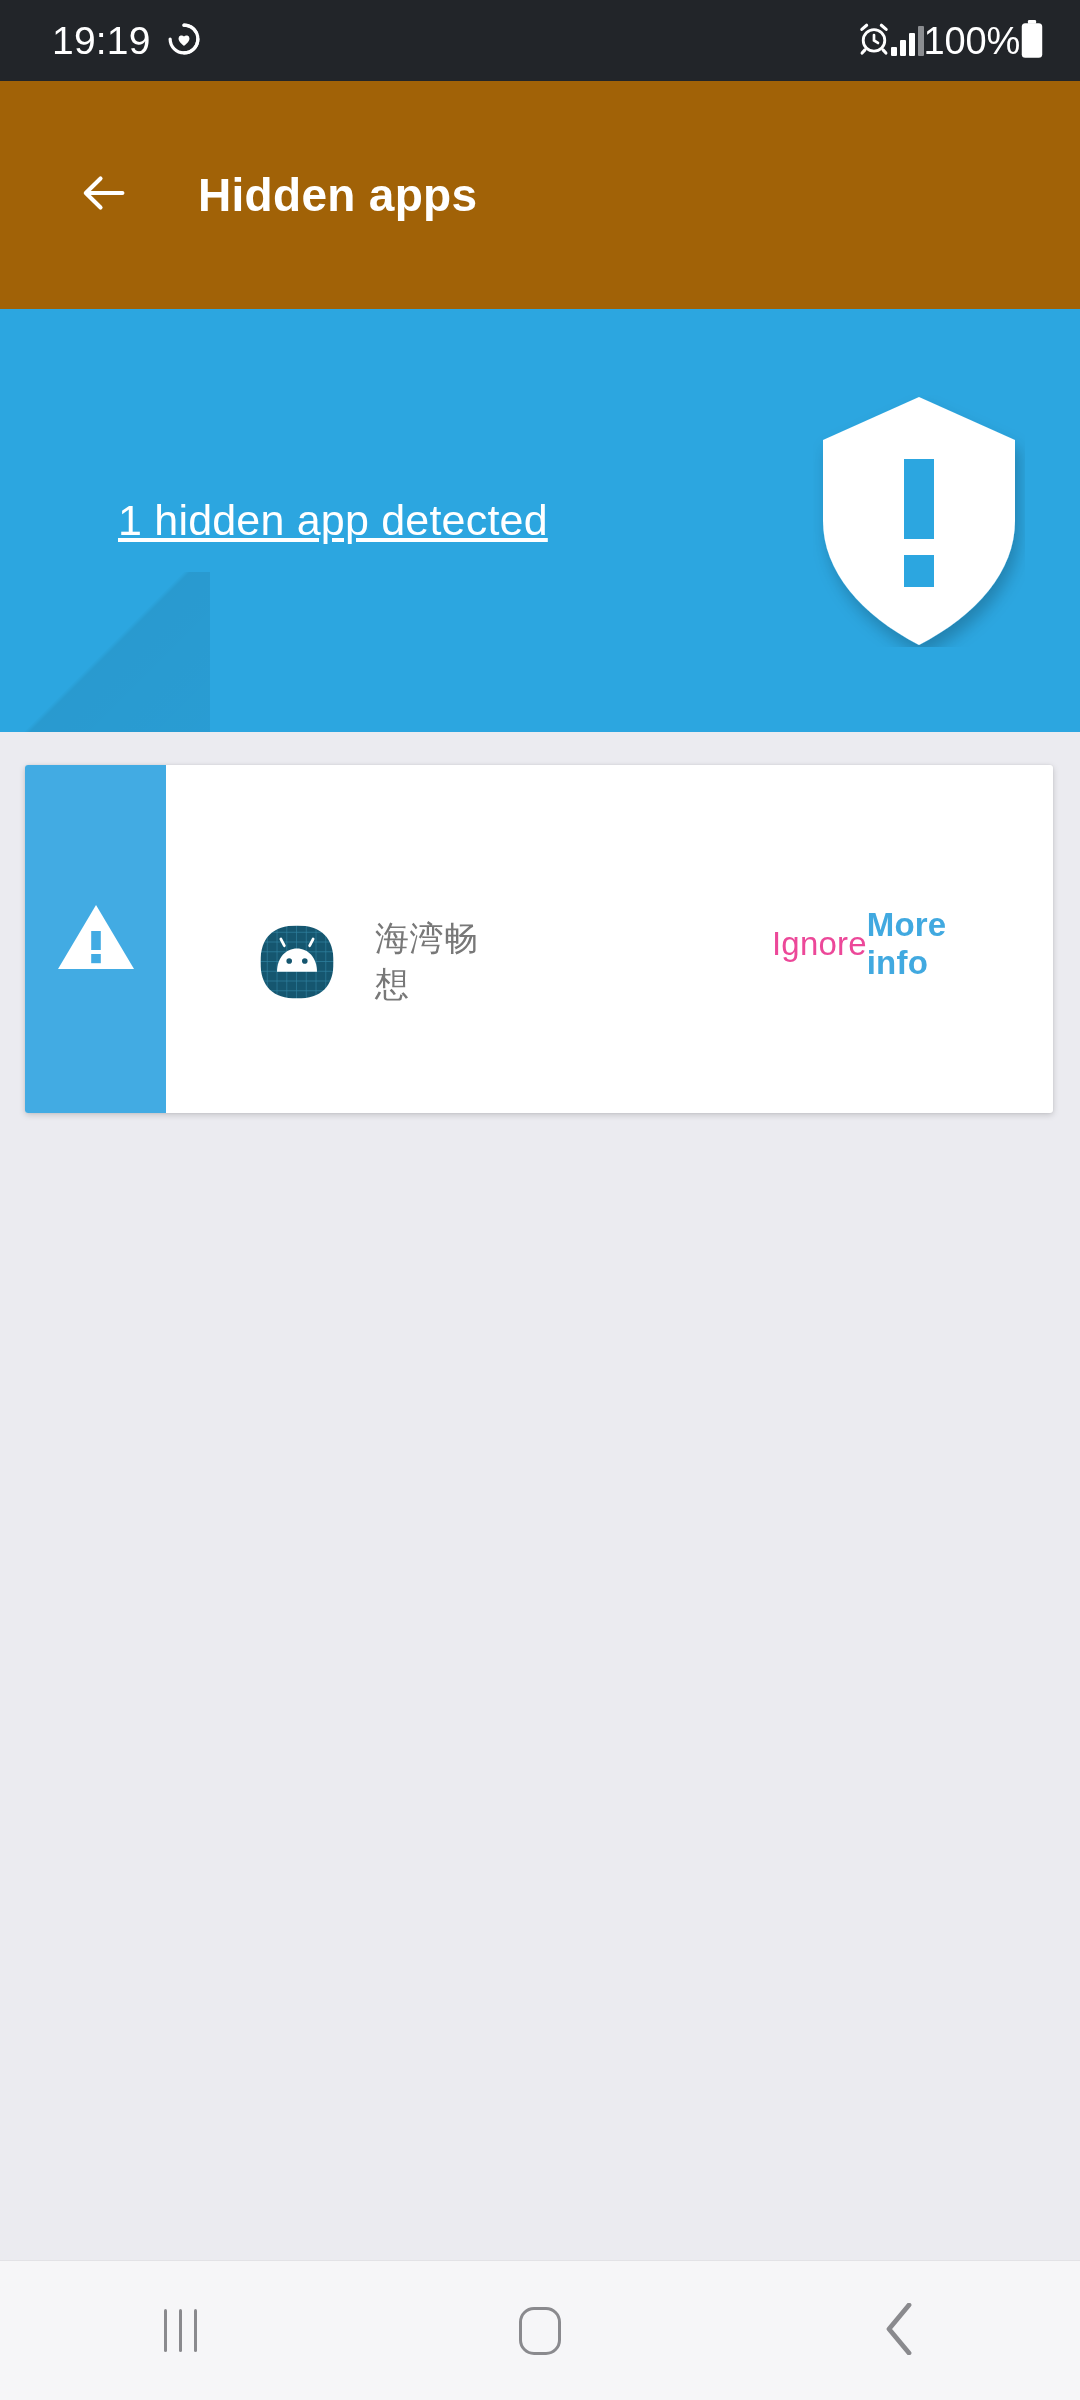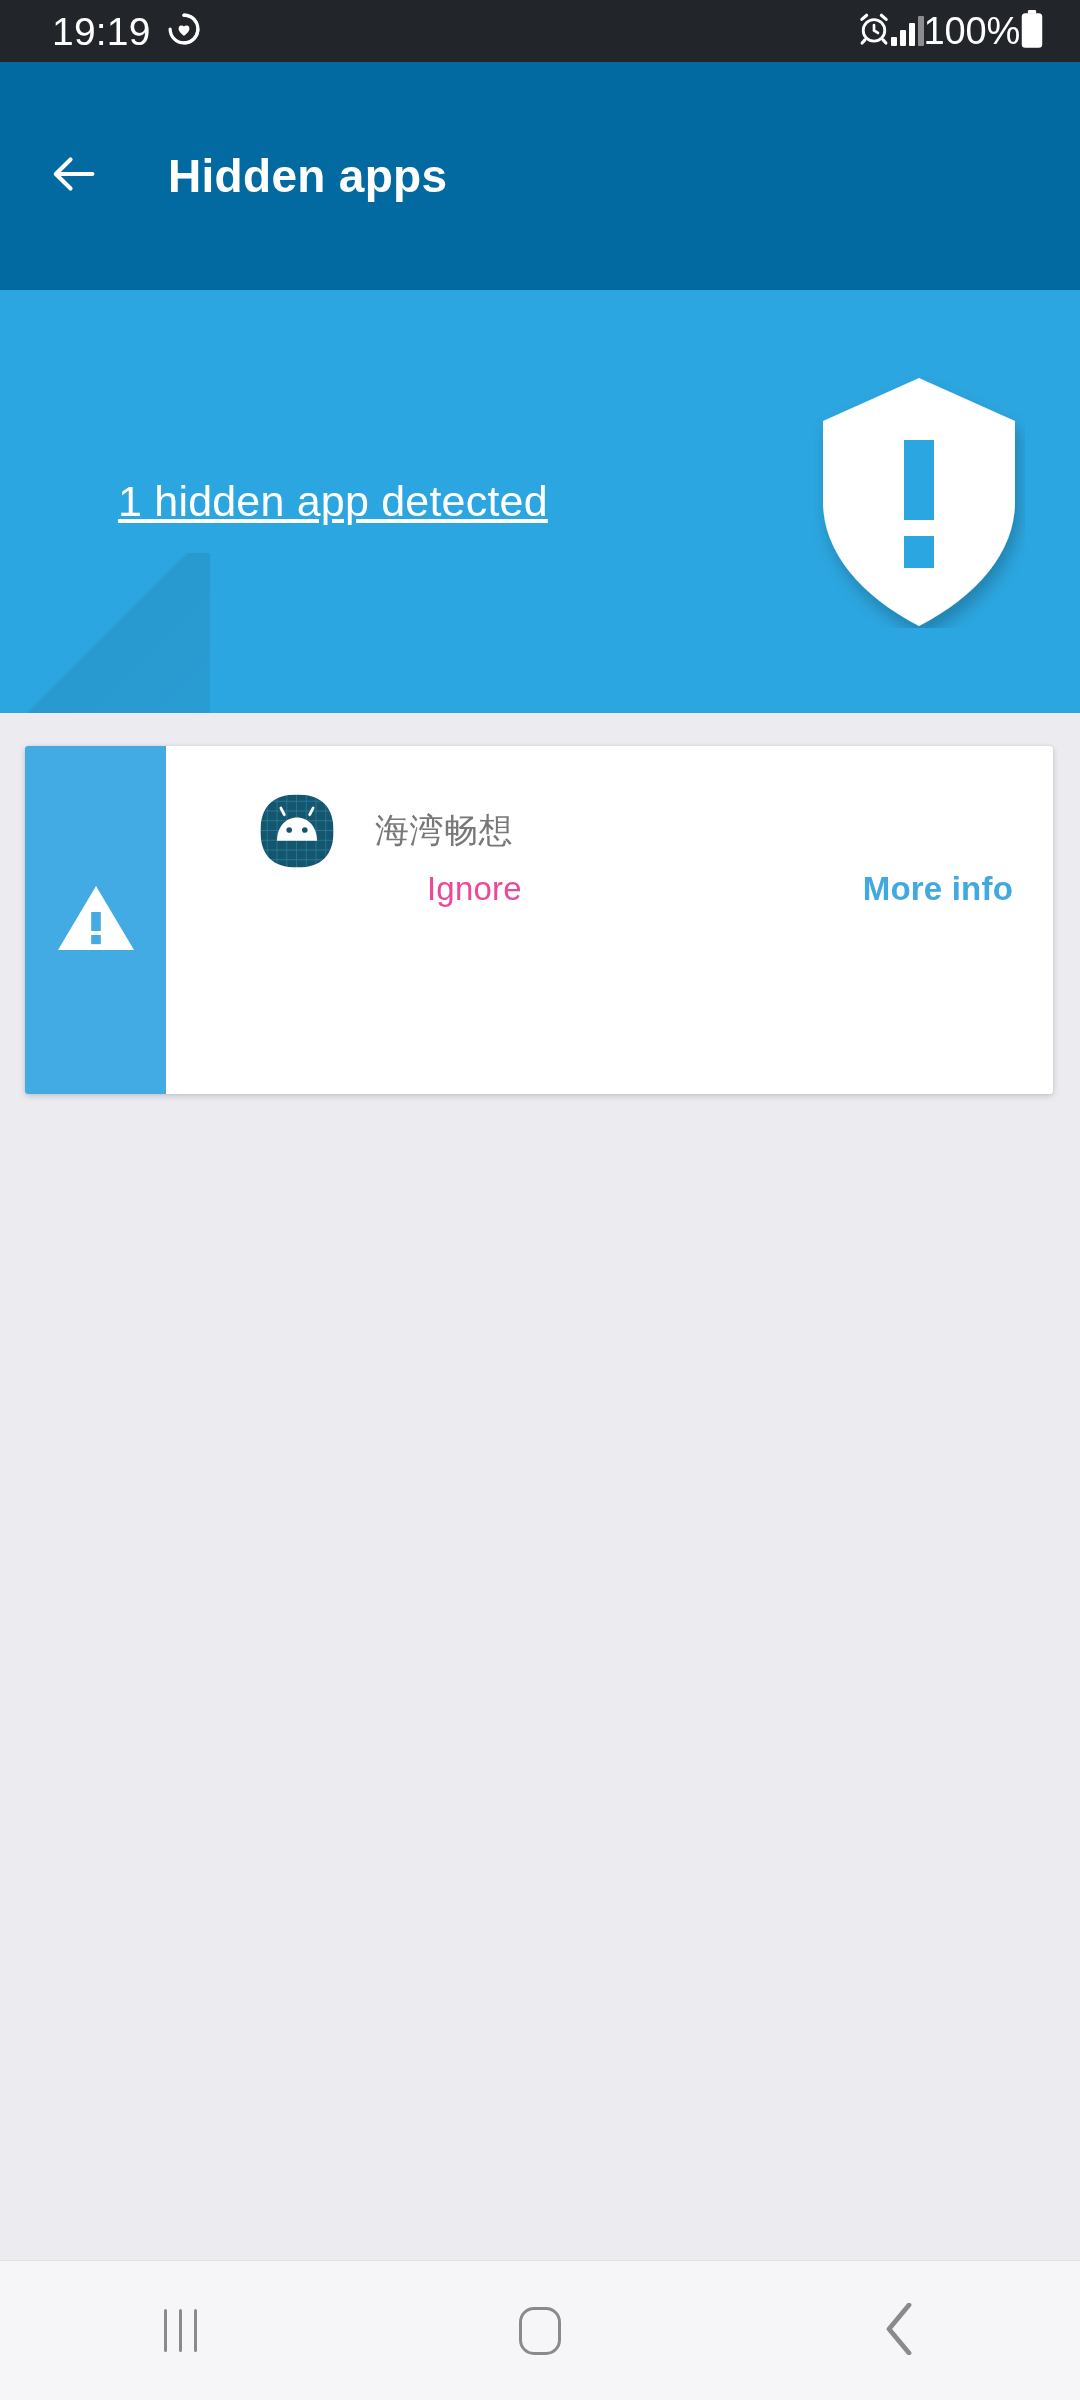--- a/index.html
+++ b/index.html
@@ -11,21 +11,21 @@
   }
 
   body {
     font-family: "Liberation Sans", sans-serif;
     background: #ebebf0;
     -webkit-font-smoothing: antialiased;
   }
 
   
   .status-bar {
-    height: 62px;
+    height: 81px;
     background: #222529;
     display: flex;
     align-items: center;
     justify-content: space-between;
     padding: 0 36px 0 52px;
     color: #ffffff;
   }
   .status-left {
     display: flex;
     align-items: center;
@@ -62,24 +62,24 @@
     border-radius: 1px;
   }
   .signal-bars i:nth-child(1) { height: 9px; }
   .signal-bars i:nth-child(2) { height: 16px; }
   .signal-bars i:nth-child(3) { height: 23px; }
   .signal-bars i:nth-child(4) { height: 30px; background: #8b8d90; }
 
   
   .app-bar {
     height: 228px;
-    background: #0369a1;
-    display: flex;
-    align-items: center;
-    padding-left: 32px;
+    background: #a16207;
+    display: flex;
+    align-items: center;
+    padding-left: 62px;
   }
   .back-btn {
     width: 84px;
     height: 84px;
     display: flex;
     align-items: center;
     justify-content: center;
     flex: none;
   }
   .app-title {
@@ -144,21 +144,22 @@
     width: 141px;
     background: #42abe3;
     flex: none;
     display: flex;
     align-items: center;
     justify-content: center;
   }
   .card-body {
     flex: 1;
     display: flex;
-    flex-direction: column;
+    flex-direction: row;
+    justify-content: space-between;
     padding: 46px 0 0 0;
   }
   .card-app-row {
     display: flex;
     align-items: center;
     padding-left: 92px;
   }
   .app-icon {
     width: 78px;
     height: 78px;

